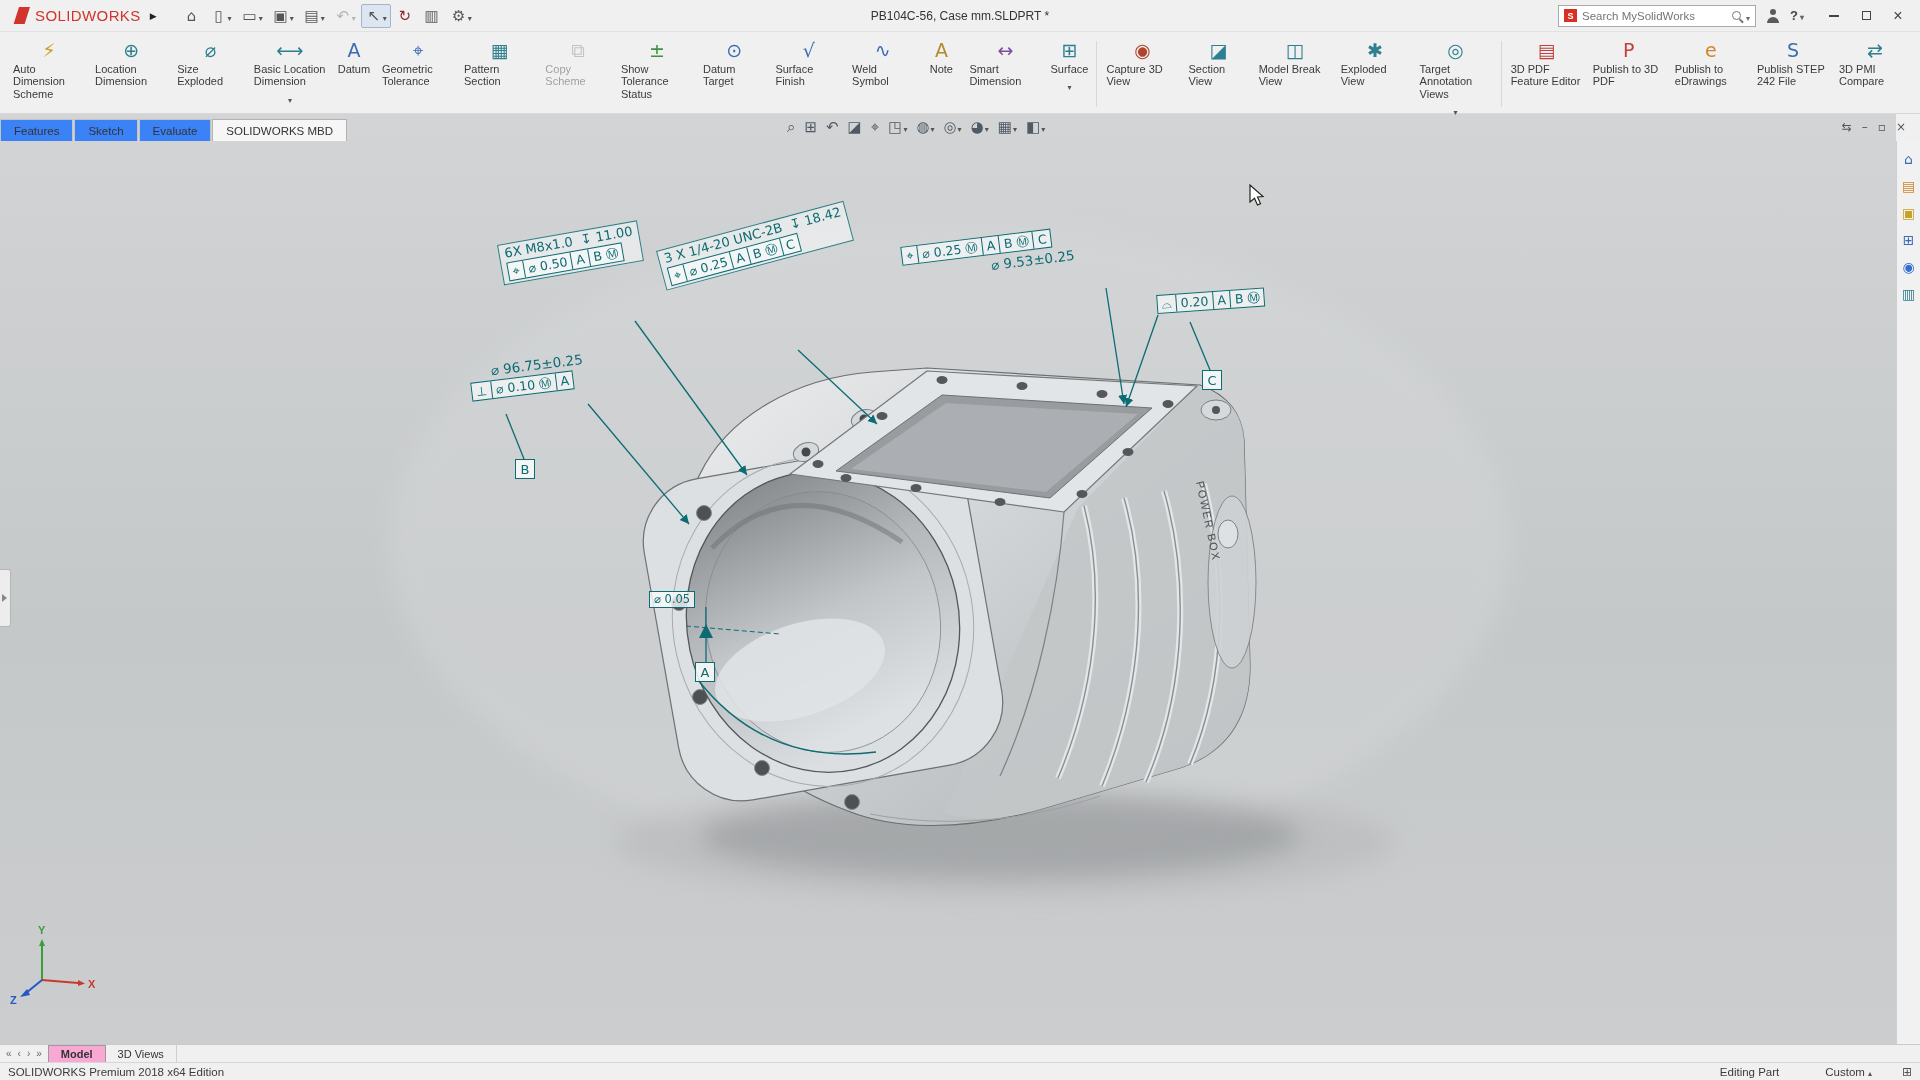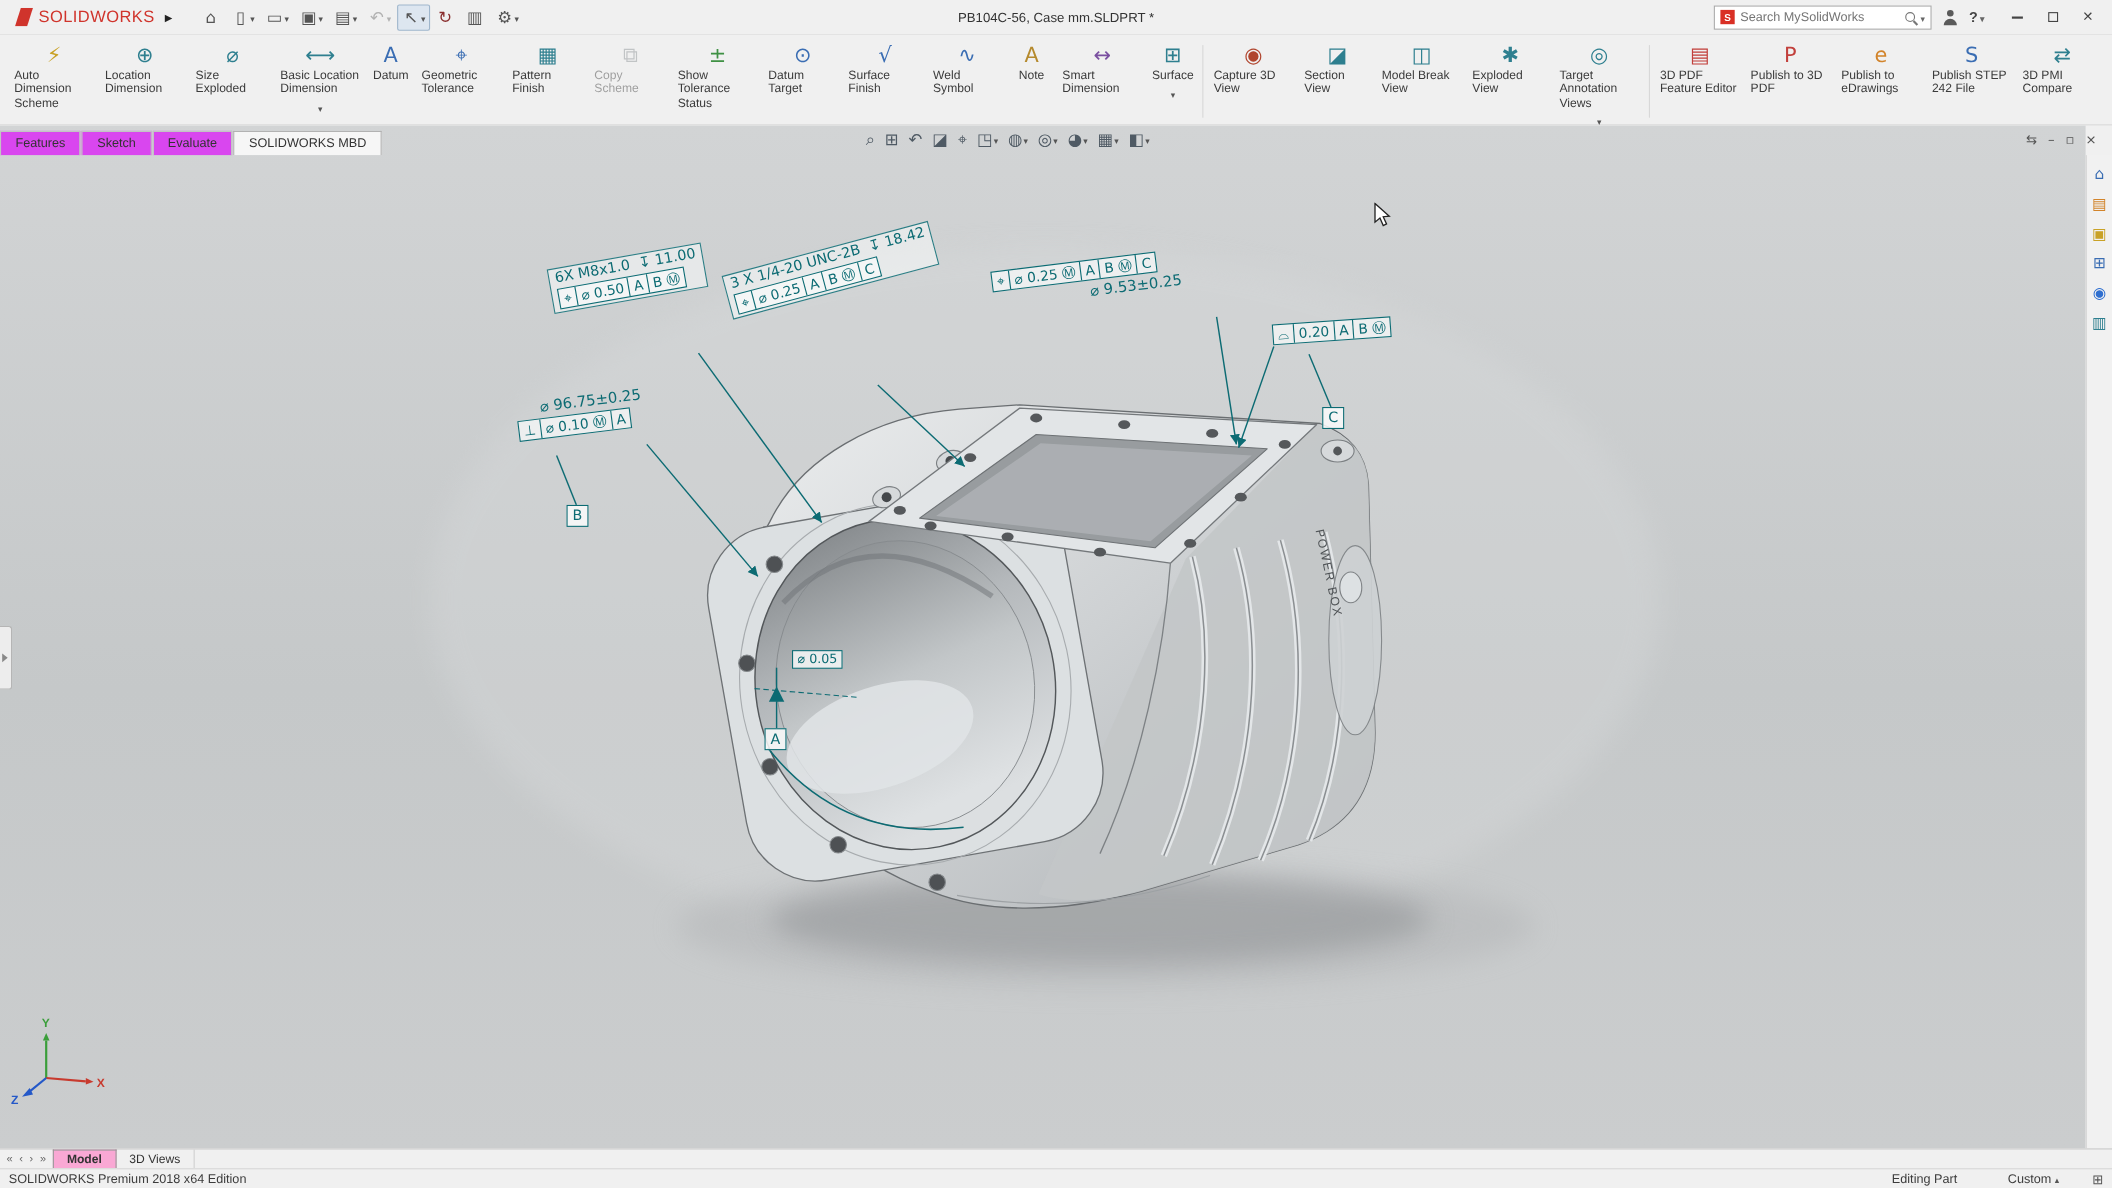--- a/index.html
+++ b/index.html
@@ -43,21 +43,21 @@
   .ribbon-btn{display:flex;flex-direction:column;align-items:center;padding:2px 5px 0;min-width:46px;max-width:86px}
   .ribbon-btn .glyph{font-family:"DejaVu Sans",sans-serif;font-size:19px;height:26px;line-height:26px;color:#2e7f8f}
   .rb-label{font-size:11px;line-height:1.12;color:#3b3b3b;text-align:left;max-width:76px}
   .ribbon-btn .caret{display:none;margin-top:1px}
   .ribbon-btn.f-caret .caret{display:block}
   .ribbon-btn.f-disabled{opacity:.45}
   .ribbon-btn.f-separator{min-width:1px;width:1px;padding:0;margin:6px 4px;background:#d8d8d8}
 
   
   .tabrow{position:absolute;top:114px;left:0;height:27px;z-index:15;display:flex;align-items:flex-end}
-  .cmd-tab{padding:5px 13px 4px;font-size:11.5px;color:#333;background:#d946ef;border:1px solid #c3c3c3;border-bottom:none;margin-right:1px;display:flex;align-items:center}
+  .cmd-tab{padding:5px 13px 4px;font-size:11.5px;color:#333;background:#3b82f6;border:1px solid #c3c3c3;border-bottom:none;margin-right:1px;display:flex;align-items:center}
   .cmd-tab.f-active{background:#f6f6f6;border-color:#b2b2b2}
   .headsup{position:absolute;top:116px;left:784px;display:flex;gap:3px;z-index:15;align-items:center}
   .hu-btn{display:flex;align-items:center;padding:2px 3px}
   .hu-btn .glyph{font-family:"DejaVu Sans",sans-serif;font-size:15px;color:#4f5a64;line-height:18px}
   .hu-btn .caret{display:none;margin-left:1px}
   .hu-btn.f-caret .caret{display:inline}
   .doc-ctrls{position:absolute;top:119px;right:14px;display:flex;gap:10px;z-index:15}
   .dc-btn{font-family:"DejaVu Sans",sans-serif;font-size:12px;color:#555;line-height:16px}
 
   
@@ -202,21 +202,21 @@
       <span class="rb-label">Datum</span>
 
     </div>
     <div class="ribbon-btn">
       <span class="glyph" style="color: rgb(58, 109, 179);">⌖</span>
       <span class="rb-label">Geometric Tolerance</span>
 
     </div>
     <div class="ribbon-btn">
       <span class="glyph" style="color: rgb(46, 127, 143);">▦</span>
-      <span class="rb-label">Pattern Finish</span>
+      <span class="rb-label">Pattern Section</span>
 
     </div>
     <div class="ribbon-btn f-disabled">
       <span class="glyph" style="color: rgb(138, 143, 147);">⧉</span>
       <span class="rb-label">Copy Scheme</span>
 
     </div>
     <div class="ribbon-btn">
       <span class="glyph" style="color: rgb(63, 145, 68);">±</span>
       <span class="rb-label">Show Tolerance Status</span>
@@ -512,21 +512,21 @@
     <div class="fcf">
 
     <span class="fcf-cell">⌓</span>
         <span class="fcf-cell">0.20</span>
         <span class="fcf-cell">A</span>
         <span class="fcf-cell">B Ⓜ</span>
       </div>
   </div>
   <div class="datum" style="left:1202px;top:256px">C</div>
 
-  <div class="mini-dim" style="left:720px;top:477px">⌀ 0.05</div>
+  <div class="mini-dim" style="left:649px;top:477px">⌀ 0.05</div>
   <div class="datum" style="left:695px;top:548px">A</div>
 
   <div class="left-flyout"></div>
 
   <svg class="cursor" width="20" height="24">
     <path d="M2 1 L2 18 L6.5 14.2 L9.5 21 L12.5 19.6 L9.5 13 L15 12.5 Z" fill="#fff" stroke="#222" stroke-width="1.2"></path>
   </svg>
 </div>
 
 <div class="tabrow">

